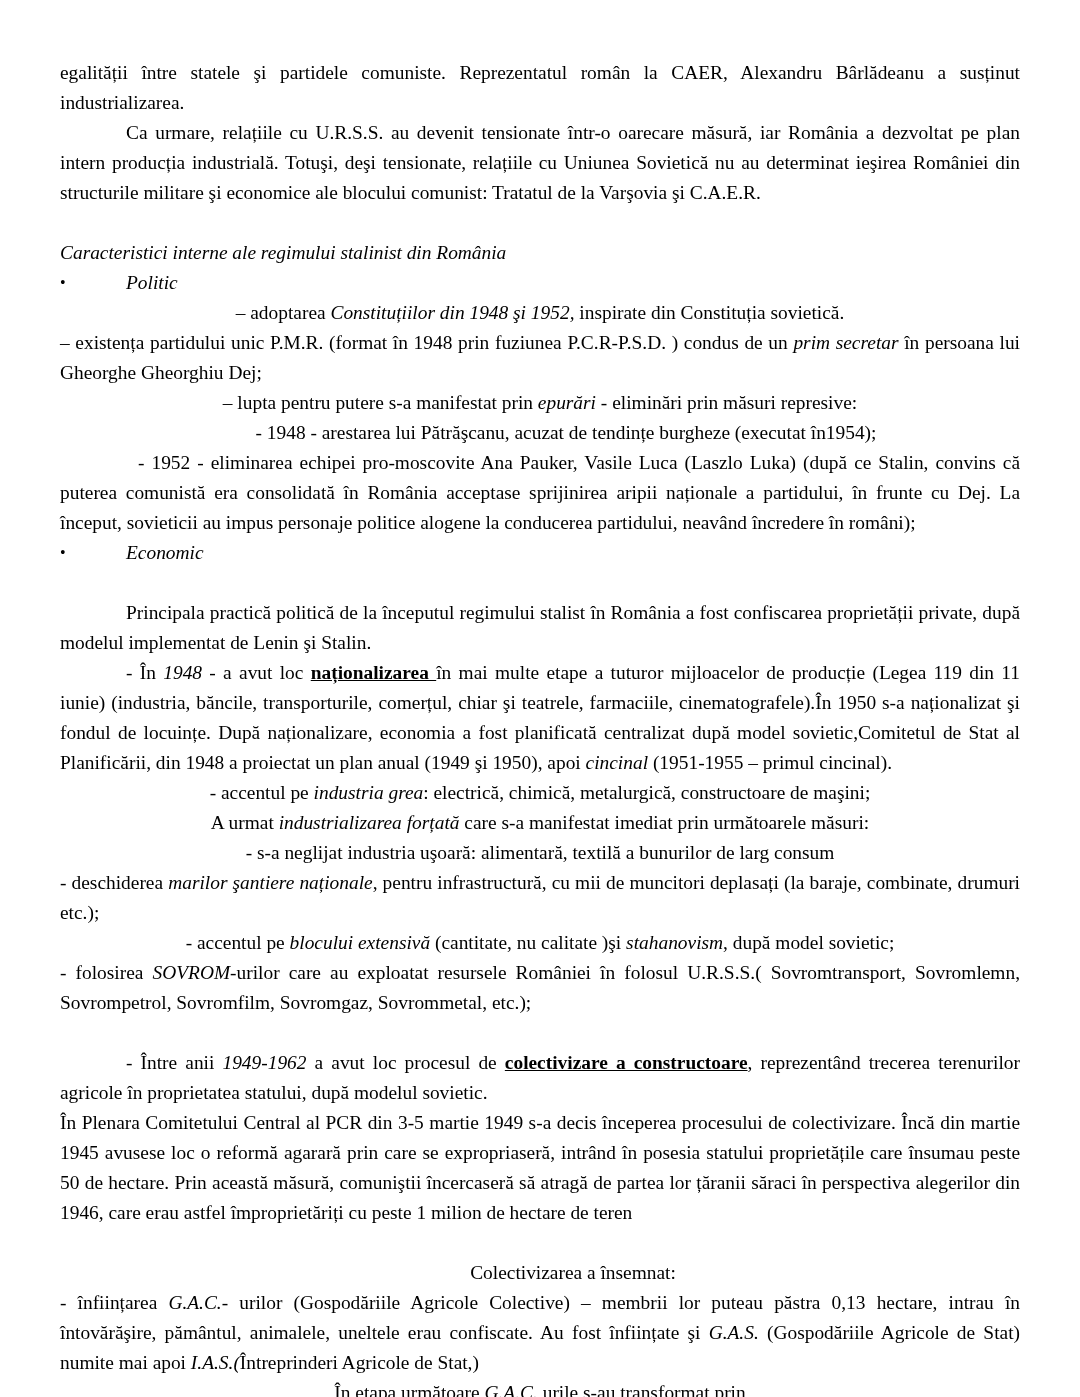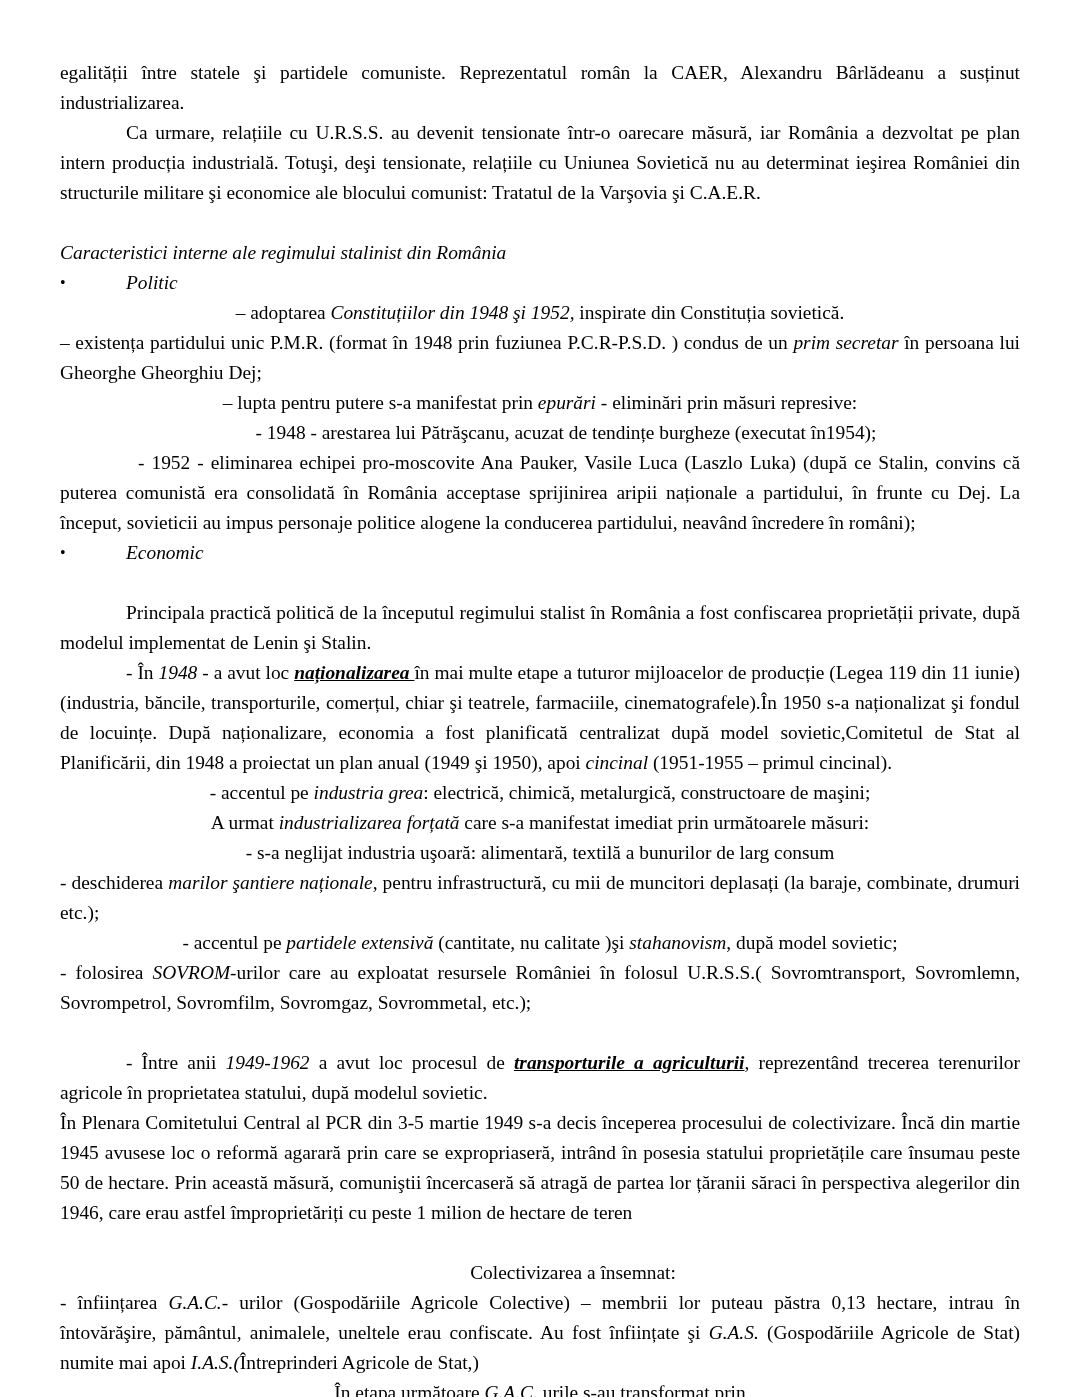--- a/index.html
+++ b/index.html
@@ -37,21 +37,20 @@
   }
   .left { text-align: center; }
   .center { text-align: left; }
   .indent { text-indent: 66px; }
   .indent-sm { text-indent: 52px; }
   .indent-md { text-indent: 78px; font-family: Liberation Serif, serif; }
   .spacer { height: 30px; }
 
   i, .i { font-style: italic; }
   .biu {
-    font-style: italic;
     font-weight: bold;
     text-decoration: underline;
   }
 
   
   .bullet-row {
     display: block;
     position: relative;
     line-height: 30px;
     text-align: left;
@@ -109,27 +108,27 @@
     <p class="indent"><span>-  În </span><i>1948</i><span> - a avut loc </span><span class="biu">naționalizarea </span><span>în mai multe etape a tuturor mijloacelor de producție (Legea 119 din 11 iunie) (industria, băncile, transporturile, comerțul, chiar şi teatrele, farmaciile, cinematografele).În 1950 s-a naționalizat şi fondul de locuințe. După naționalizare, economia a fost planificată centralizat după model sovietic,Comitetul de Stat al Planificării, din 1948 a proiectat un plan anual (1949 şi 1950), apoi </span><i>cincinal</i><span> (1951-1955 – primul cincinal).</span></p>
 
     <p class="left"><span>-  accentul pe </span><i>industria grea</i><span>: electrică, chimică, metalurgică, constructoare de maşini;</span></p>
 
     <p class="left"><span>A urmat </span><i>industrializarea forțată</i><span> care s-a manifestat imediat prin următoarele măsuri:</span></p>
 
     <p class="left">- s-a neglijat industria uşoară: alimentară, textilă a bunurilor de larg consum</p>
 
     <p><span>-  deschiderea </span><i>marilor şantiere naționale</i><span>, pentru infrastructură, cu mii de muncitori deplasați (la baraje, combinate, drumuri etc.);</span></p>
 
-    <p class="left"><span>-  accentul pe </span><i>partidele extensivă</i><span> (cantitate, nu calitate )şi </span><i>stahanovism</i><span>, după model sovietic;</span></p>
+    <p class="left"><span>-  accentul pe </span><i>blocului extensivă</i><span> (cantitate, nu calitate )şi </span><i>stahanovism</i><span>, după model sovietic;</span></p>
 
     <p><span>-  folosirea </span><i>SOVROM</i><span>-urilor care au exploatat resursele României în folosul U.R.S.S.( Sovromtransport, Sovromlemn, Sovrompetrol, Sovromfilm, Sovromgaz, Sovrommetal, etc.);</span></p>
 
     <div class="spacer"></div>
 
-    <p class="indent"><span>-  Între anii </span><i>1949-1962</i><span> a avut loc procesul de </span><span class="biu">transporturile a agriculturii</span><span>, reprezentând trecerea terenurilor agricole în proprietatea statului, după modelul sovietic.</span></p>
+    <p class="indent"><span>-  Între anii </span><i>1949-1962</i><span> a avut loc procesul de </span><span class="biu">colectivizare a constructoare</span><span>, reprezentând trecerea terenurilor agricole în proprietatea statului, după modelul sovietic.</span></p>
 
     <p>În  Plenara Comitetului Central al PCR din 3-5 martie 1949 s-a decis începerea procesului de colectivizare. Încă din martie 1945 avusese loc o reformă agarară prin care se expropriaseră, intrând în posesia statului proprietățile care însumau peste 50 de hectare. Prin această măsură, comuniştii încercaseră să atragă de partea lor țăranii săraci în perspectiva alegerilor din 1946, care erau astfel împroprietăriți cu peste 1 milion de hectare de teren</p>
 
     <div class="spacer"></div>
 
     <p class="left indent">Colectivizarea a însemnat:</p>
 
     <p><span>- înființarea </span><i>G.A.C.</i><span>- urilor (Gospodăriile Agricole Colective) – membrii lor puteau păstra 0,13 hectare, intrau în întovărăşire, pământul, animalele, uneltele erau confiscate. Au fost înființate şi </span><i>G.A.S.</i><span> (Gospodăriile Agricole de Stat) numite mai apoi </span><i>I.A.S.(</i><span>Întreprinderi Agricole de Stat,)</span></p>
 
     <p class="left"><span>În etapa următoare </span><i>G.A.C.</i><span> urile s-au transformat prin</span></p>

